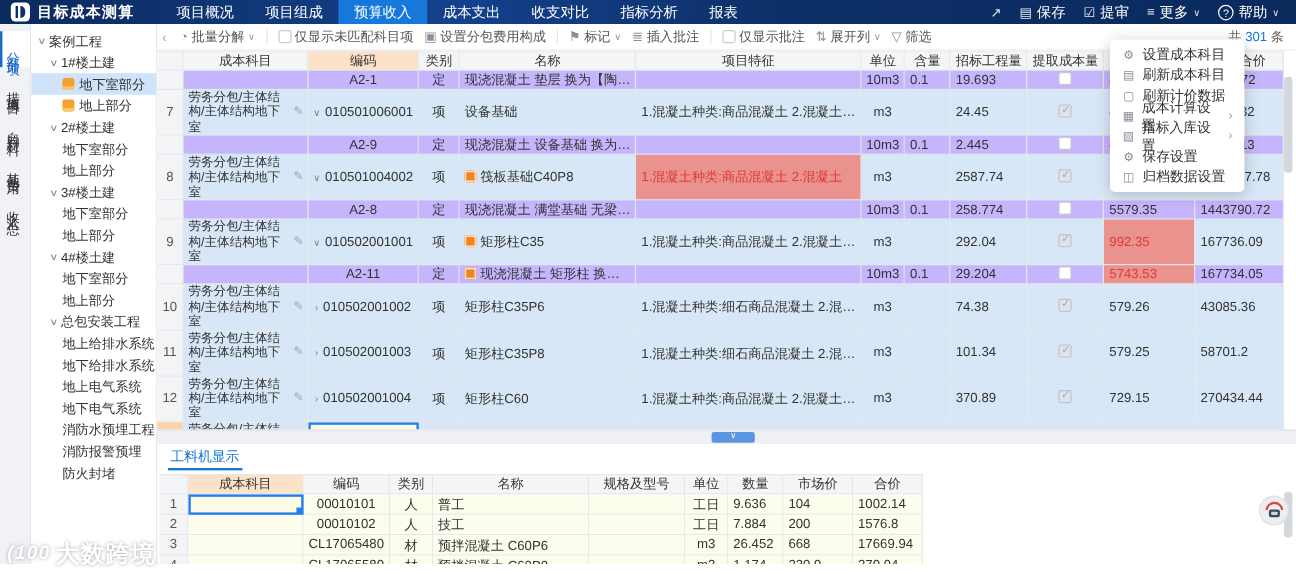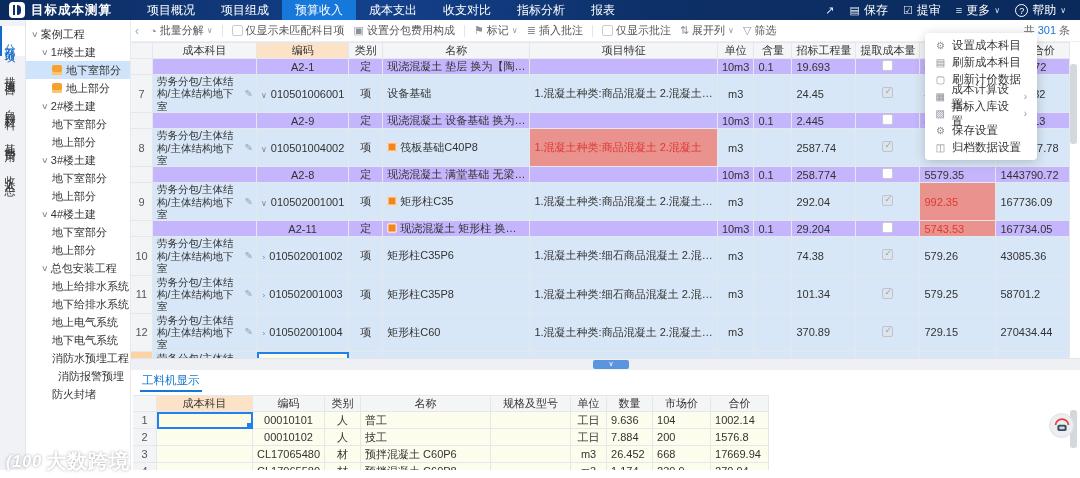--- a/index.html
+++ b/index.html
@@ -213,21 +213,21 @@
       </div>
       <div class="tree-row" style="padding-left: 26px;">
         <span class="t-label">地上电气系统</span>
       </div>
       <div class="tree-row" style="padding-left: 26px;">
         <span class="t-label">地下电气系统</span>
       </div>
       <div class="tree-row" style="padding-left: 26px;">
         <span class="t-label">消防水预埋工程</span>
       </div>
-      <div class="tree-row" style=" margin-left: 32px;">
+      <div class="tree-row" style="padding-left: 26px;">
         <span class="t-label">消防报警预埋</span>
       </div>
       <div class="tree-row" style="padding-left: 26px;">
         <span class="t-label">防火封堵</span>
       </div>
     </div>
 
   <div class="main">
     <div class="m-toolbar">
       <span class="collapse-left">‹</span>

